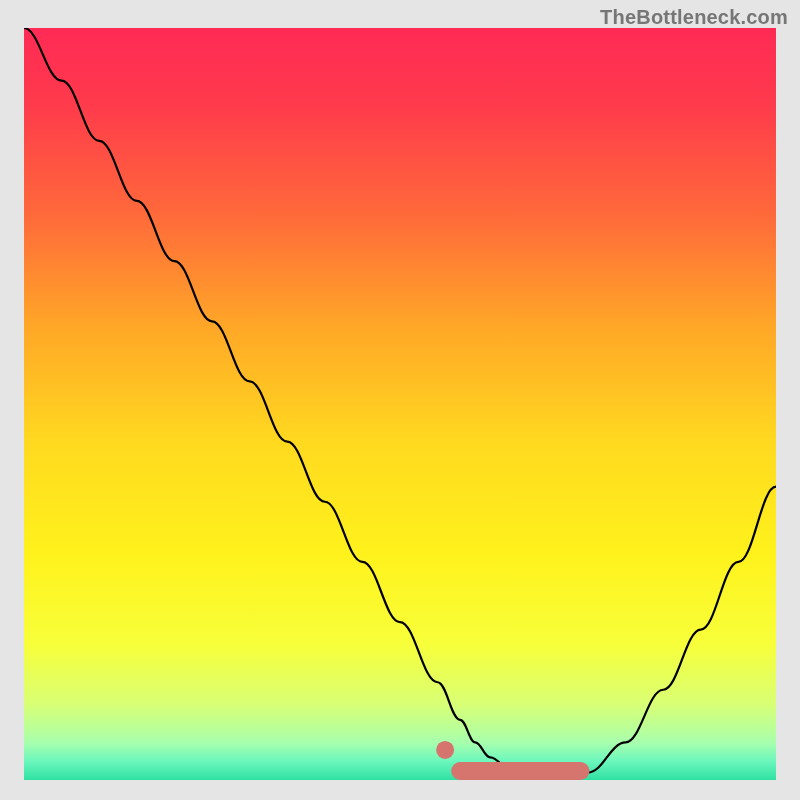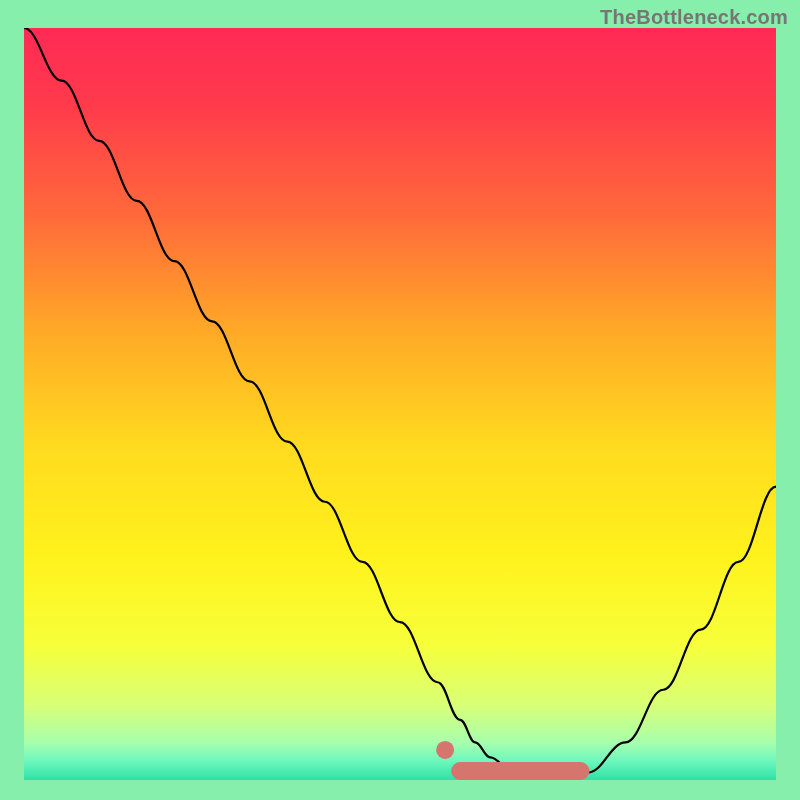--- a/index.html
+++ b/index.html
@@ -1,21 +1,21 @@
 <!DOCTYPE html>
 <html><head>
 <meta charset="utf-8">
 <style>
   * { margin: 0; padding: 0; box-sizing: border-box; }
   html, body { width: 800px; height: 800px; background: #000; overflow: hidden; }
   .container {
     position: relative;
     width: 800px;
     height: 800px;
-    background: #86efac;
+    background: #e5e5e5;
   }
   .watermark {
     position: absolute;
     top: 6px;
     right: 12px;
     font-family: Arial, Helvetica, sans-serif;
     font-size: 20px;
     font-weight: 600;
     color: #767676;
     letter-spacing: 0.2px;

